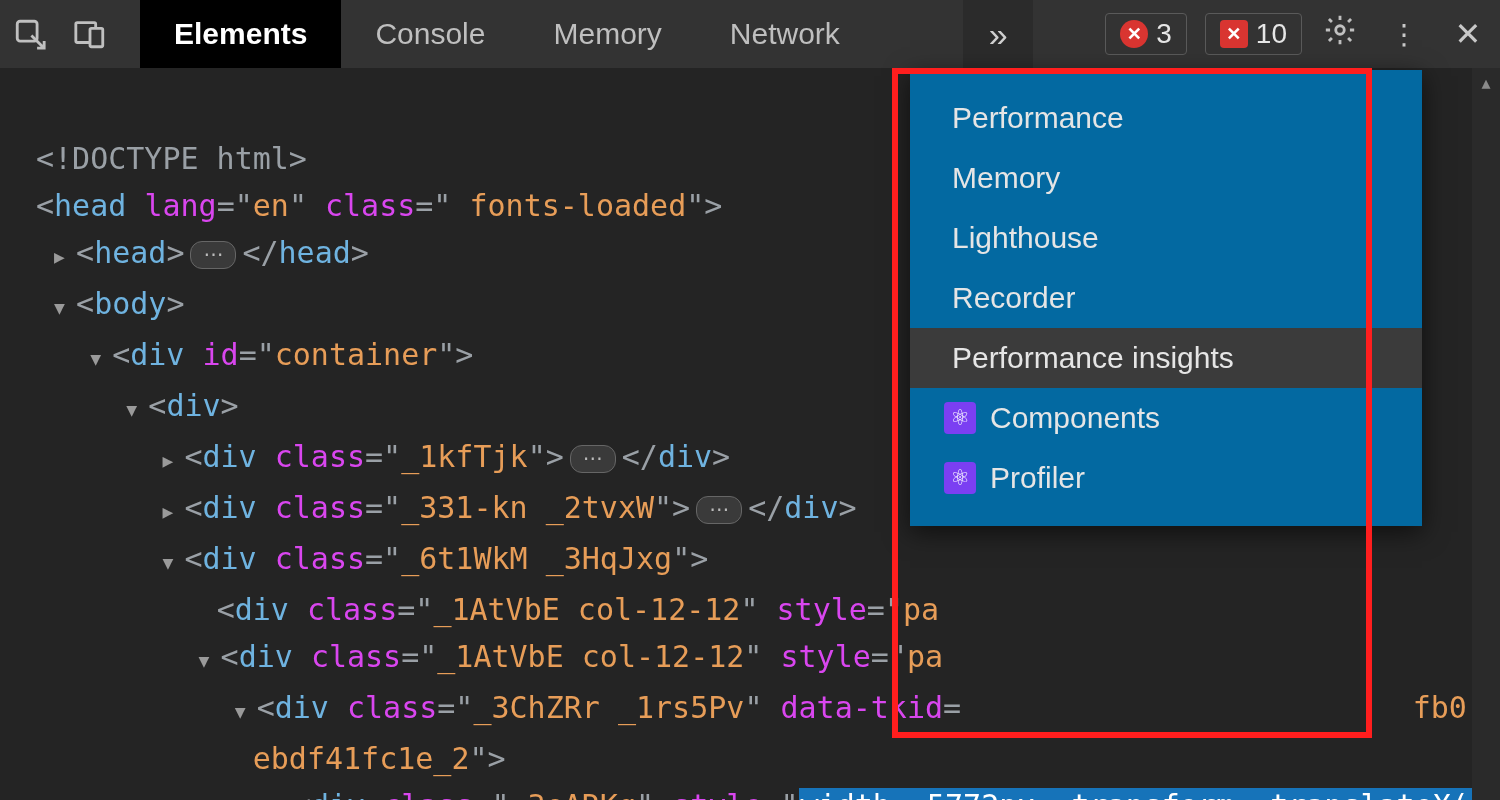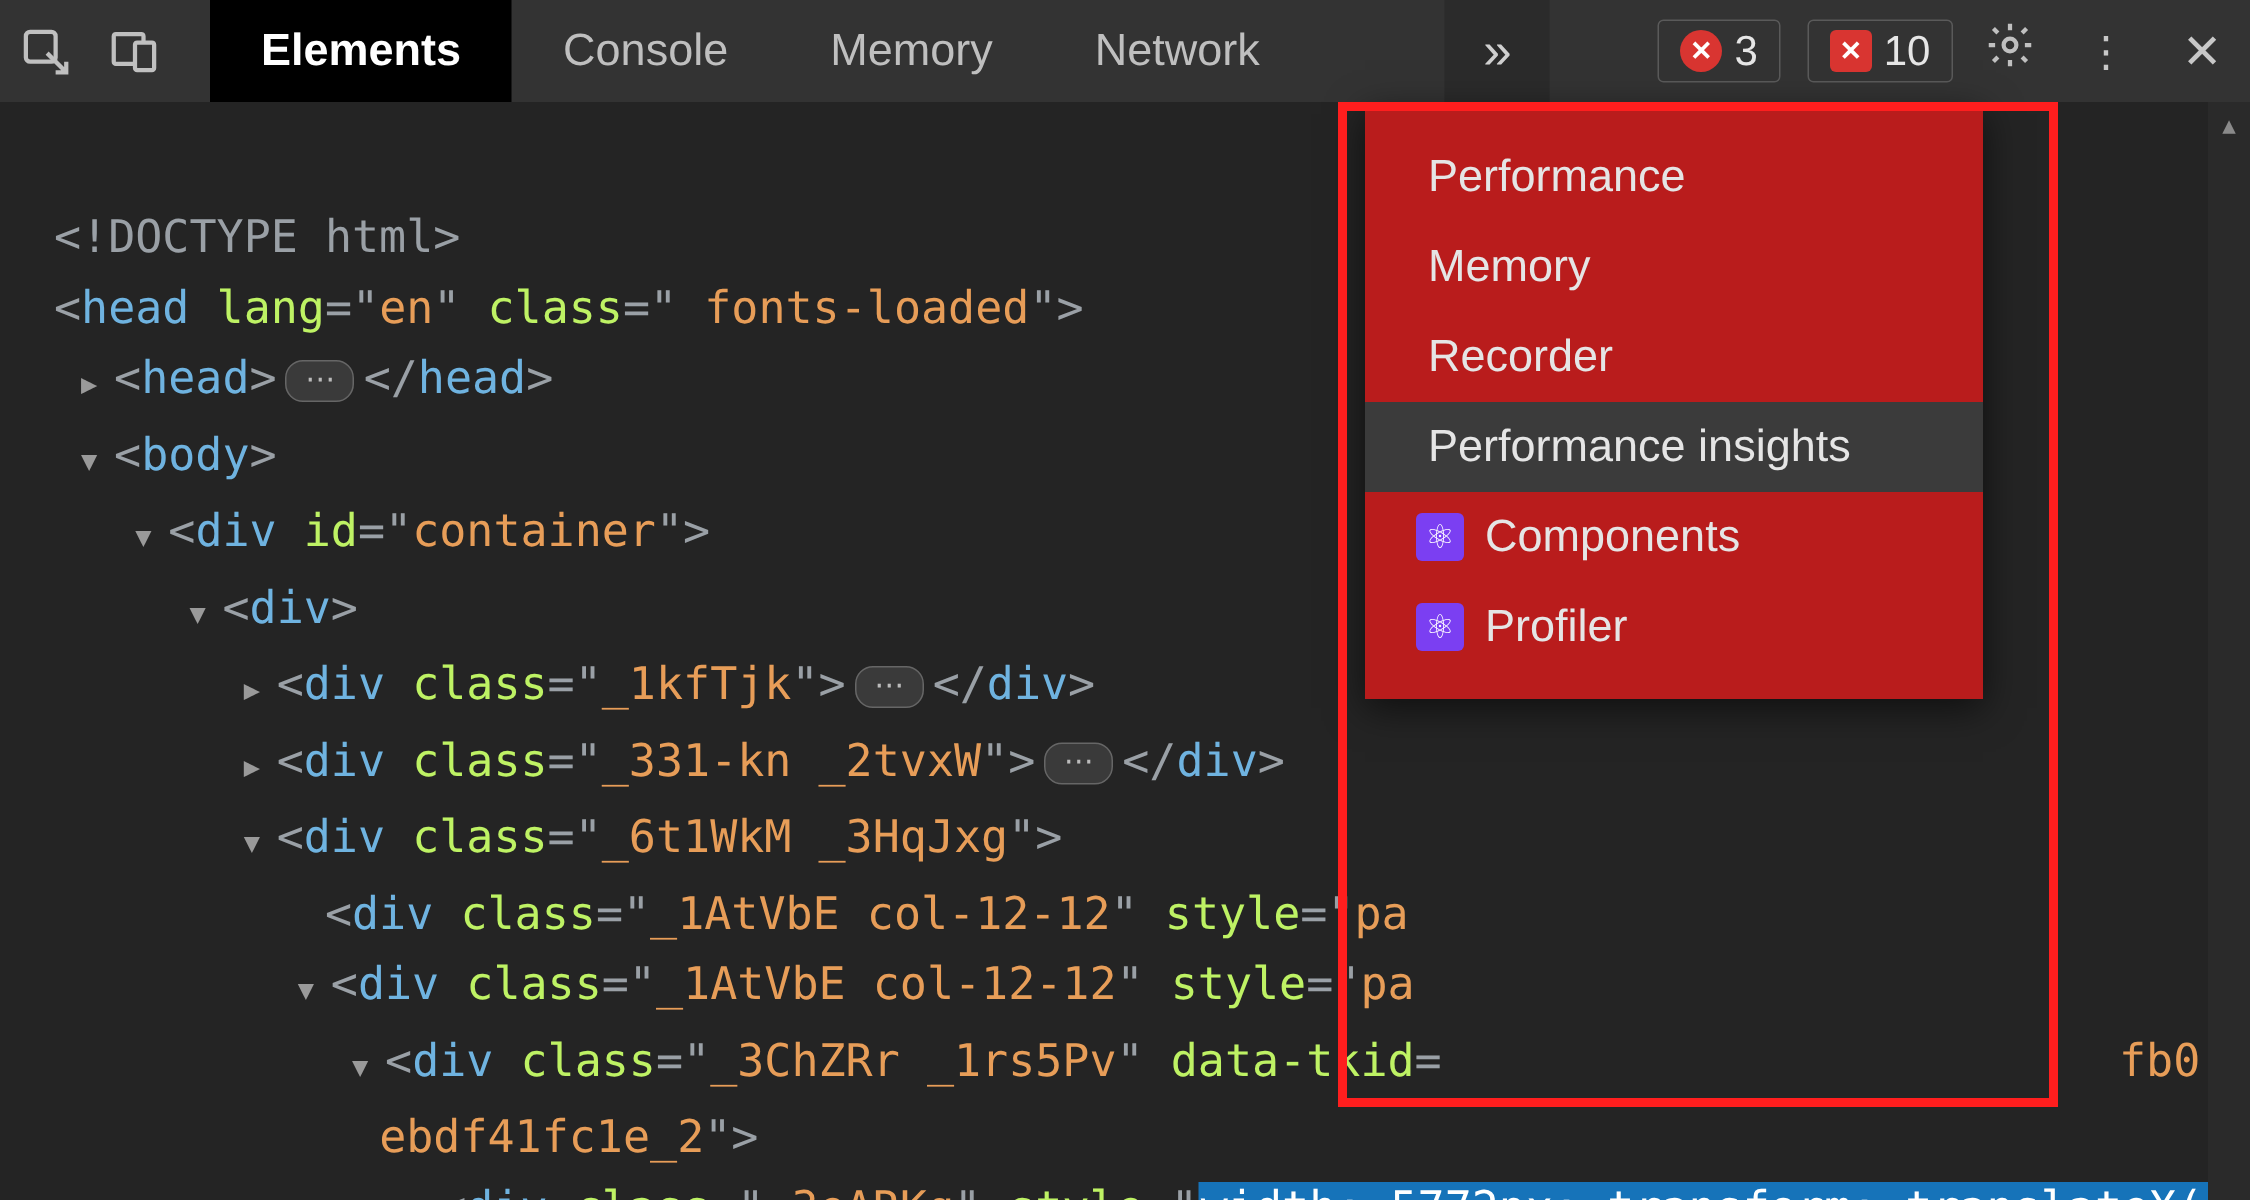--- a/index.html
+++ b/index.html
@@ -125,21 +125,21 @@
     position: relative;
   }
   .scroll-arrow-up {
     position:absolute; top:4px; left:0; right:0; text-align:center;
     color:#8a8a8a; font-size:18px;
   }
 
   
   .c-punct { color:#9aa0a6; }
   .c-tag   { color:#6fb3e0; }
-  .c-attr  { color:#bef264; }
+  .c-attr  { color:#d946ef; }
   .c-str   { color:#e79d58;text-align:center; }
   .c-keyword { color:#9aa0a6; }
   .c-sel   { background:#1673b9; color:#fff; padding:0 2px; }
 
   .tri { display:inline-block; width:22px; color:#9a9a9a; }
   .tri.open::before { content:"▼"; font-size:18px; }
   .tri.closed::before { content:"▶"; font-size:18px; }
 
   .ellipsis-chip, .flex-chip {
     display:inline-flex;
@@ -155,22 +155,22 @@
     height:28px;
     vertical-align:middle;
     margin:0 6px;
   }
 
   
   .dropdown {
     position: absolute;
     top: 70px;
     left: 910px;
-    width: 412px;
-    background: #b91c1c;
+    width: 512px;
+    background: #0369a1;
     box-shadow: 0 6px 24px rgba(0,0,0,.6);
     padding: 18px 0;
     z-index: 40;
   }
   .dd-item {
     display:flex;
     align-items:center;
     gap:14px;
     padding: 13px 42px;
     font-size: 30px;
@@ -291,20 +291,23 @@
 </div>
 
 <div class="dropdown">
   <div class="dd-item">
       <span>Performance</span>
     </div>
   <div class="dd-item">
       <span>Memory</span>
     </div>
   <div class="dd-item">
+      <span>Lighthouse</span>
+    </div>
+  <div class="dd-item">
       <span>Recorder</span>
     </div>
   <div class="dd-item hover">
       <span>Performance insights</span>
     </div>
   <div class="dd-item">
       <span class="react-icon">⚛</span>
       <span>Components</span>
     </div>
   <div class="dd-item">

